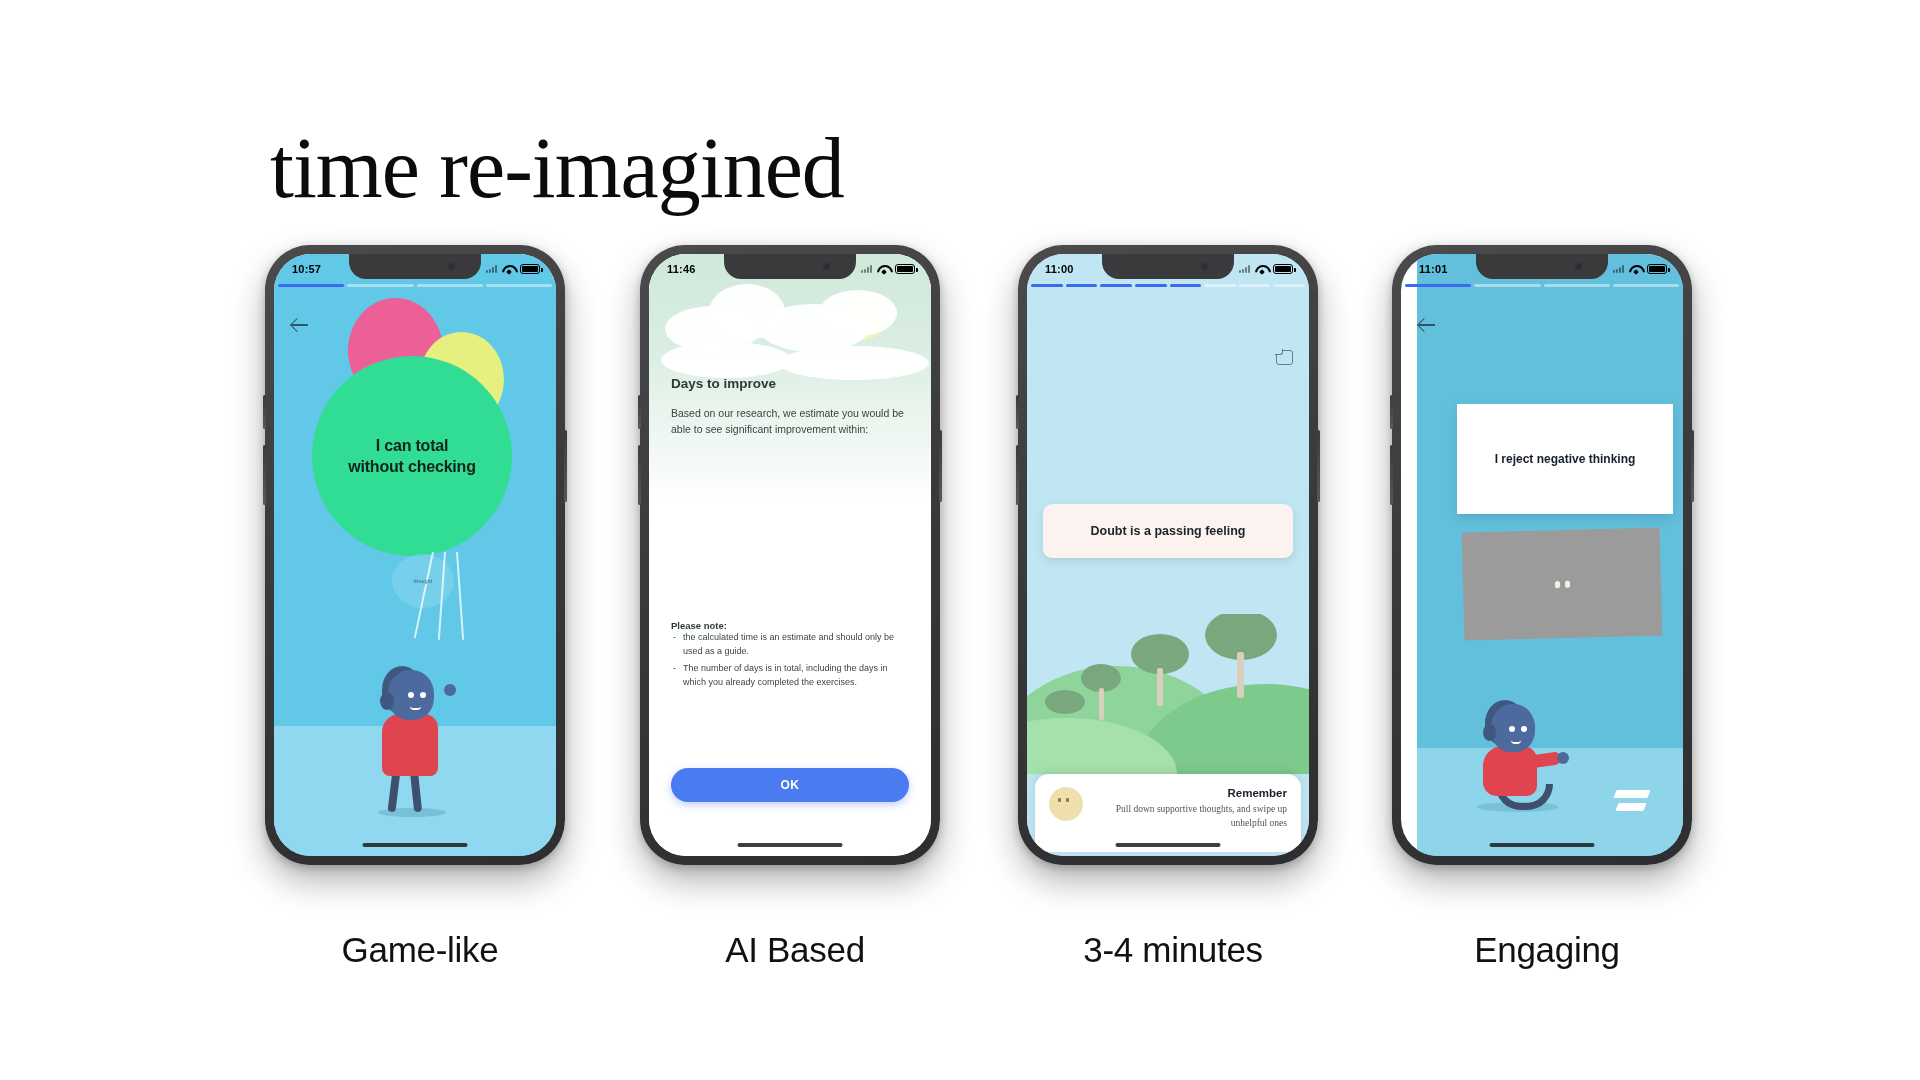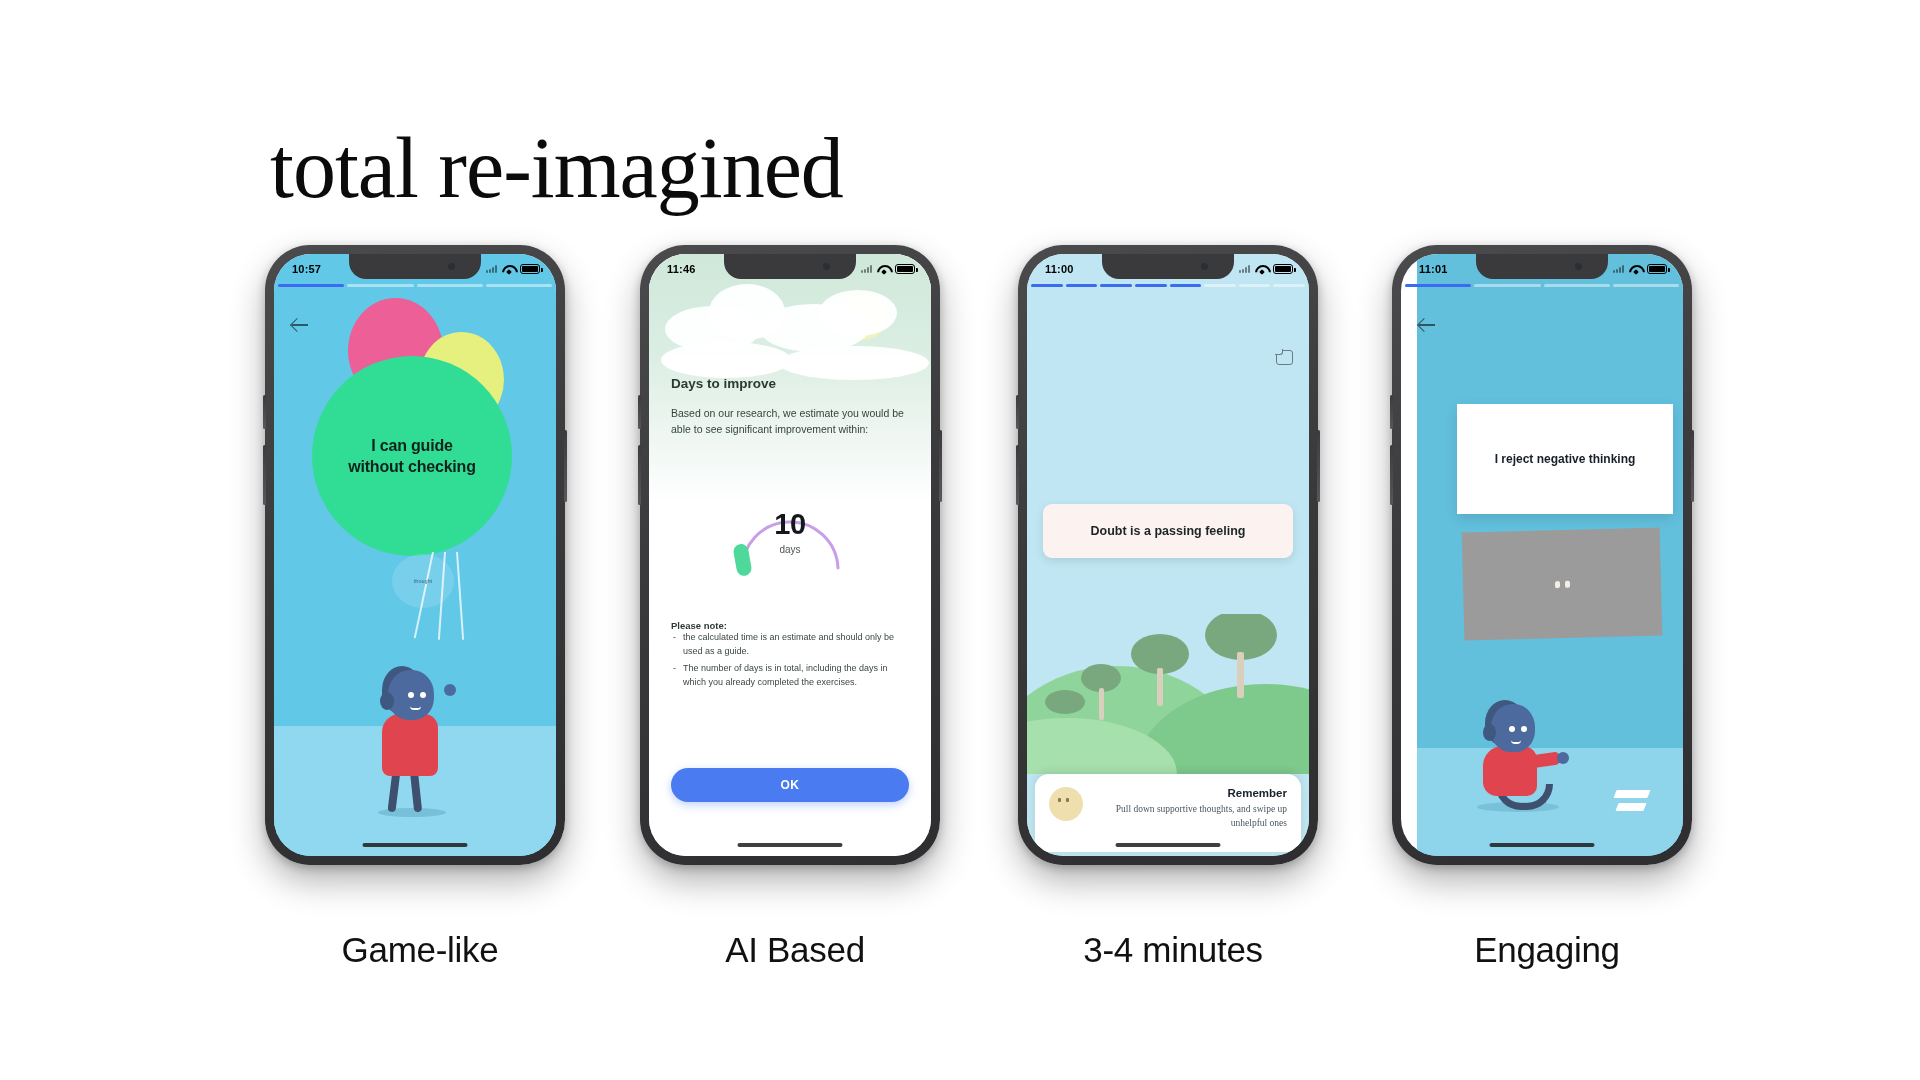--- a/index.html
+++ b/index.html
@@ -313,35 +313,35 @@
     position:absolute; top:930px; width:310px; text-align:center;
     font-size:35px; color:#111; font-weight:400; letter-spacing:-.3px;
   }
   .cap-0{ left:265px; } .cap-1{ left:640px; } .cap-2{ left:1018px; } .cap-3{ left:1392px; }
 </style>
 </head>
 <body>
 
 <div class="stage">
 
-  <div class="headline">total re-imagined</div>
+  <div class="headline">time re-imagined</div>
 
   <div class="phones">
 
     <div class="phone-slot slot-0">
       <div class="phone">
         <div class="btn-right"></div>
         <div class="screen">
           <div class="s1">
             <div class="ground"></div>
             <div class="balloon b-pink"></div>
             <div class="balloon b-yellow"></div>
             <div class="balloon b-green">
               <div class="txt">
-                <div>I can guide</div>
+                <div>I can total</div>
                 <div>without checking</div>
               </div>
             </div>
             <div class="strings">
                 <i></i>
                 <i></i>
                 <i></i>
               </div>
             <div class="bubble">
               <span>thought</span>
@@ -403,30 +403,20 @@
               <div class="cloud c1"></div>
                 <div class="cloud c2"></div>
                 <div class="cloud c3"></div>
               <div class="cloud c4"></div>
                 <div class="cloud c5"></div>
                 <div class="cloud c6"></div>
             </div>
             <div class="content">
               <h3>Days to improve</h3>
               <div class="para">Based on our research, we estimate you would be able to see significant improvement within:</div>
-            </div>
-            <div class="gauge-wrap">
-              <div class="gauge">
-                <svg viewBox="0 0 132 118">
-                  <path d="M18 98 A 48 48 0 1 1 114 94" fill="none" stroke="#c79ee8" stroke-width="3" stroke-linecap="round"></path>
-                  <rect x="11" y="70" width="15" height="32" rx="7.5" fill="#4ed89a" transform="rotate(-10 18 86)"></rect>
-                </svg>
-                <div class="num">10</div>
-                <div class="unit">days</div>
-              </div>
             </div>
             <div class="note">
               <div class="lbl">Please note:</div>
               <ul>
                 <li>the calculated time is an estimate and should only be used as a guide.</li>
                 <li>The number of days is in total, including the days in which you already completed the exercises.</li>
               </ul>
             </div>
             <div class="okbtn">OK</div>
           </div>

